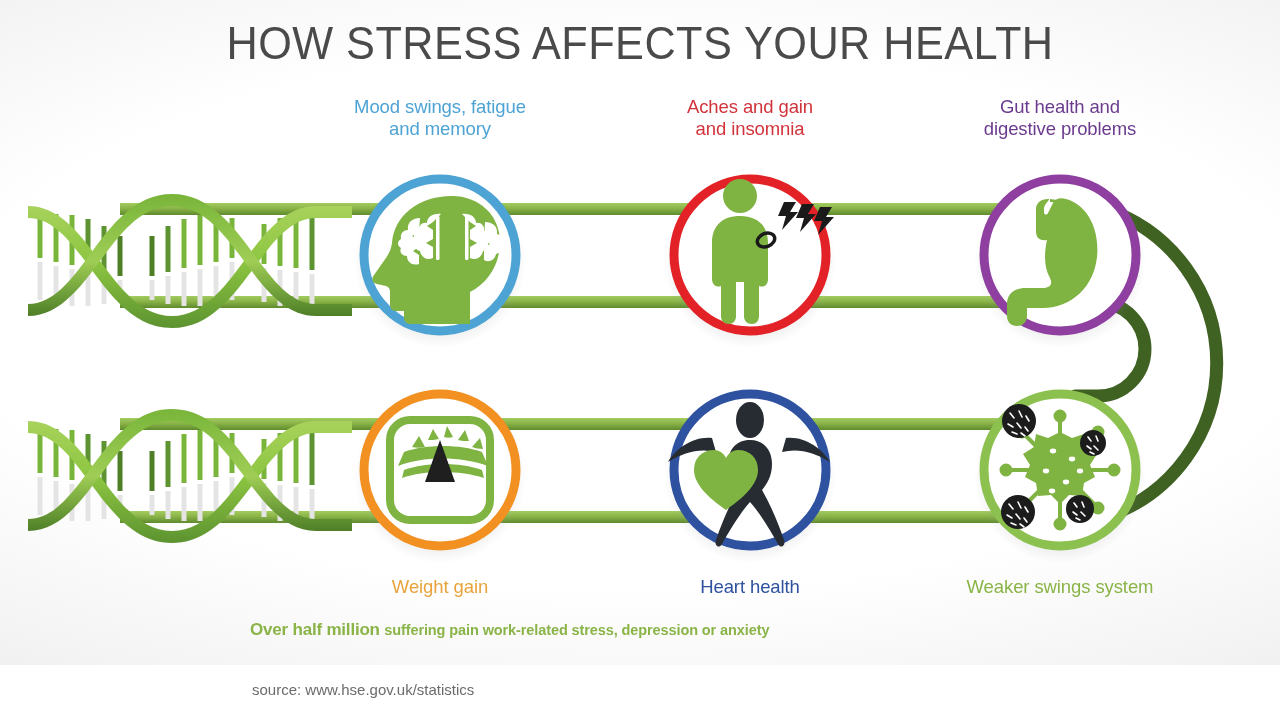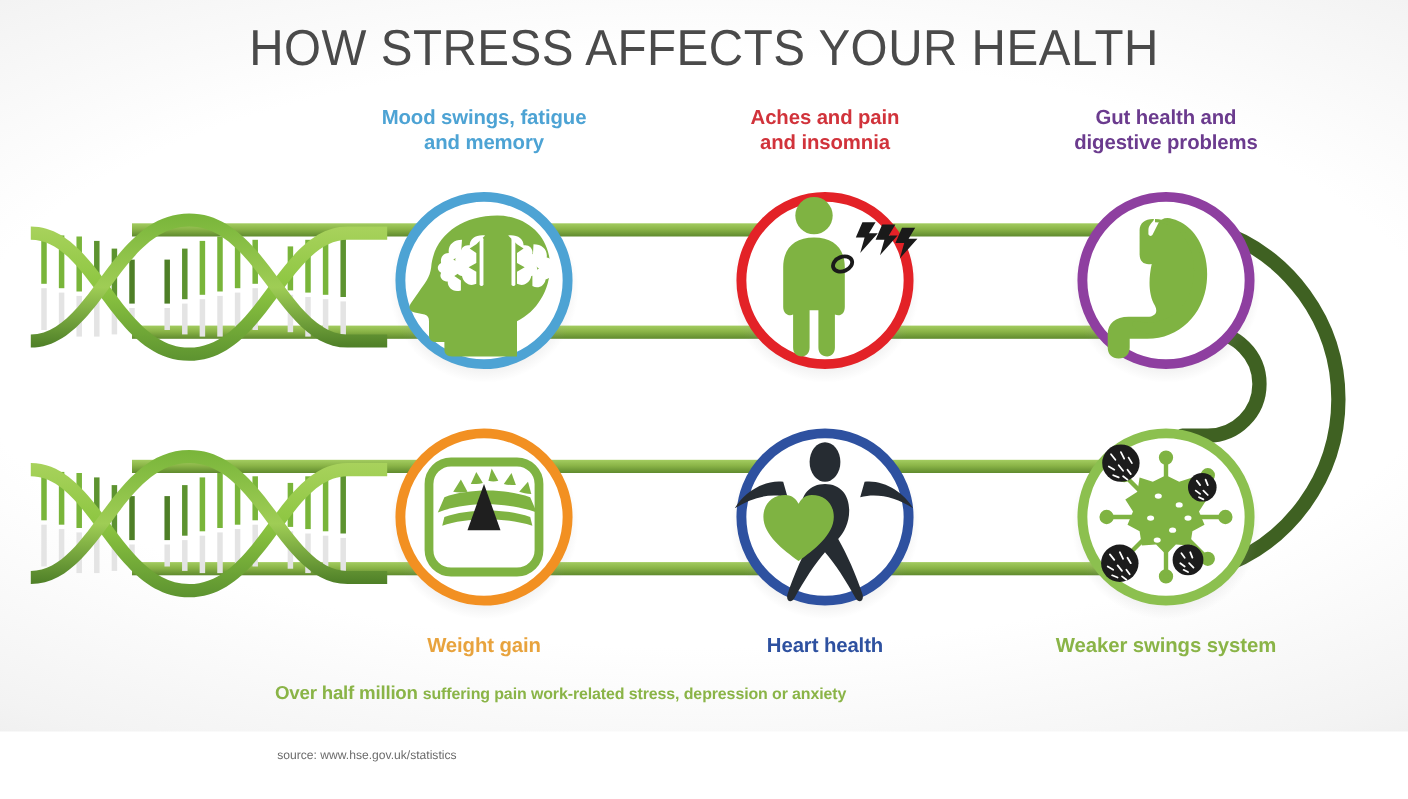--- a/index.html
+++ b/index.html
@@ -24,21 +24,21 @@
     letter-spacing: 0.5px;
     color: #4a4a4a;
     font-family: "Liberation Sans", sans-serif;
     transform: scaleX(0.94);
   }
 
   
   .label {
     position: absolute;
     text-align: center;
-    font-weight: bold;
+    font-weight: normal;
     font-size: 18.5px;
     line-height: 1.17;
     letter-spacing: -0.1px;
   }
 
   
   svg.graphics { position: absolute; top: 0; left: 0; width: 1280px; height: 726px; }
 
   
   .stats { position: absolute; left: 250px; top: 620px; width: 900px; }
@@ -46,21 +46,21 @@
   .stat-line .big {
     font-weight: bold; font-size: 17px; letter-spacing: -0.2px;
   }
   .stat-line .small {
     font-weight: bold; font-size: 14.5px; letter-spacing: -0.1px;
   }
   .stat-green .big, .stat-green .small { color: #8ab447; }
   .stat-orange .big, .stat-orange .small { color: #e8a33d; }
   .source {
     position: absolute; left: 252px; top: 681px;
-    font-size: 11px; color: #6b6b6b; letter-spacing: 0px;
+    font-size: 15px; color: #6b6b6b; letter-spacing: 0px;
   }
 </style>
 </head>
 <body>
 
 <div id="stage">
 
   <div class="title">HOW STRESS AFFECTS YOUR HEALTH</div>
 
   <svg class="graphics" viewBox="0 0 1280 726">
@@ -371,21 +371,21 @@
         </g>
       </g>
     </g>
   </svg>
 
   <div class="label" style="left:305px; top:96px; width:270px; color:#4da3d4;">
     <div>Mood swings, fatigue</div>
     <div>and memory</div>
   </div>
   <div class="label" style="left:620px; top:96px; width:260px; color:#d1333b;">
-    <div>Aches and pain</div>
+    <div>Aches and gain</div>
     <div>and insomnia</div>
   </div>
   <div class="label" style="left:930px; top:96px; width:260px; color:#6b3b8e;">
     <div>Gut health and</div>
     <div>digestive problems</div>
   </div>
 
   <div class="label" style="left:320px; top:576px; width:240px; color:#e8a33d;">
     <div>Weight gain</div>
   </div>

